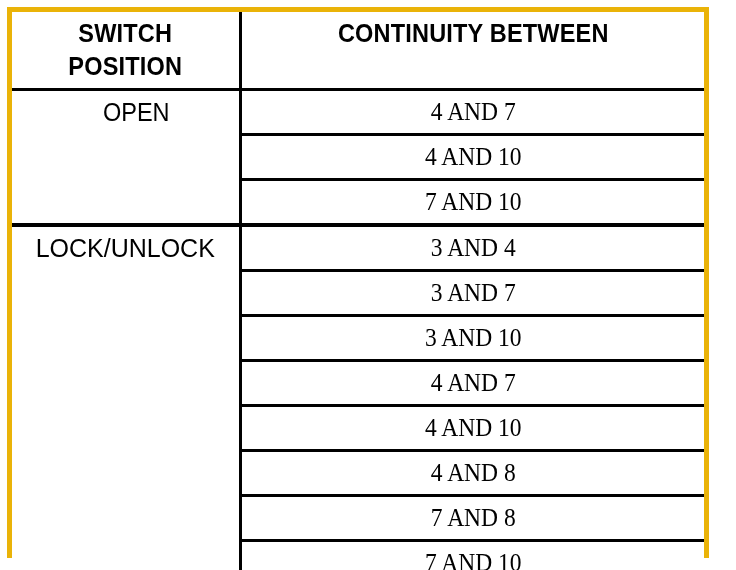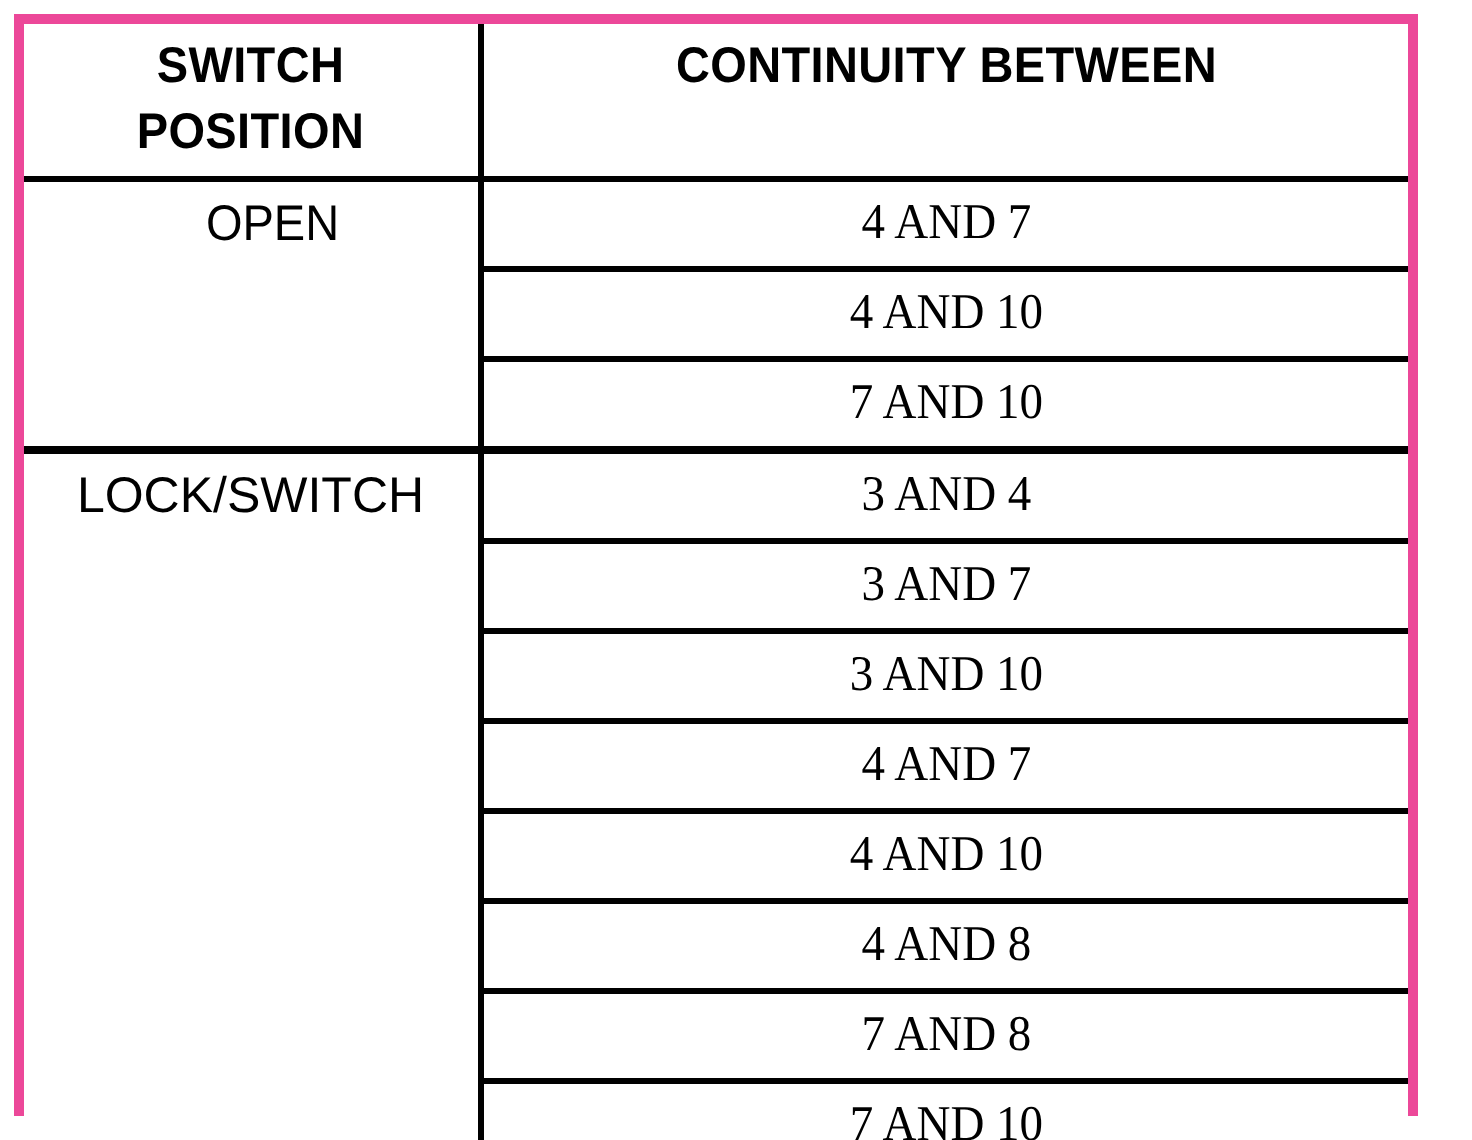--- a/index.html
+++ b/index.html
@@ -17,21 +17,21 @@
     color: #000000;
   }
 
   #table-wrap {
     position: absolute;
     left: 7px;
     top: 7px;
     width: 702px;
     height: 551px;
     box-sizing: border-box;
-    border: 5px solid #ec4899;
+    border: 5px solid #eab308;
     background: #ffffff;
   }
 
   table.continuity {
     width: 100%;
     height: 100%;
     border-collapse: collapse;
     table-layout: fixed;
     background: #ffffff;
   }
@@ -151,21 +151,21 @@
         </td>
       </tr>
       <tr>
         <td class="cell-cont last-of-section">
           <span class="cont-value">7 AND 10</span>
         </td>
       </tr>
 
       <tr>
         <td class="cell-switch" rowspan="8">
-          <span class="switch-label wide">LOCK/SWITCH</span>
+          <span class="switch-label wide">LOCK/UNLOCK</span>
         </td>
         <td class="cell-cont">
           <span class="cont-value">3 AND 4</span>
         </td>
       </tr>
       <tr>
         <td class="cell-cont">
           <span class="cont-value">3 AND 7</span>
         </td>
       </tr>

